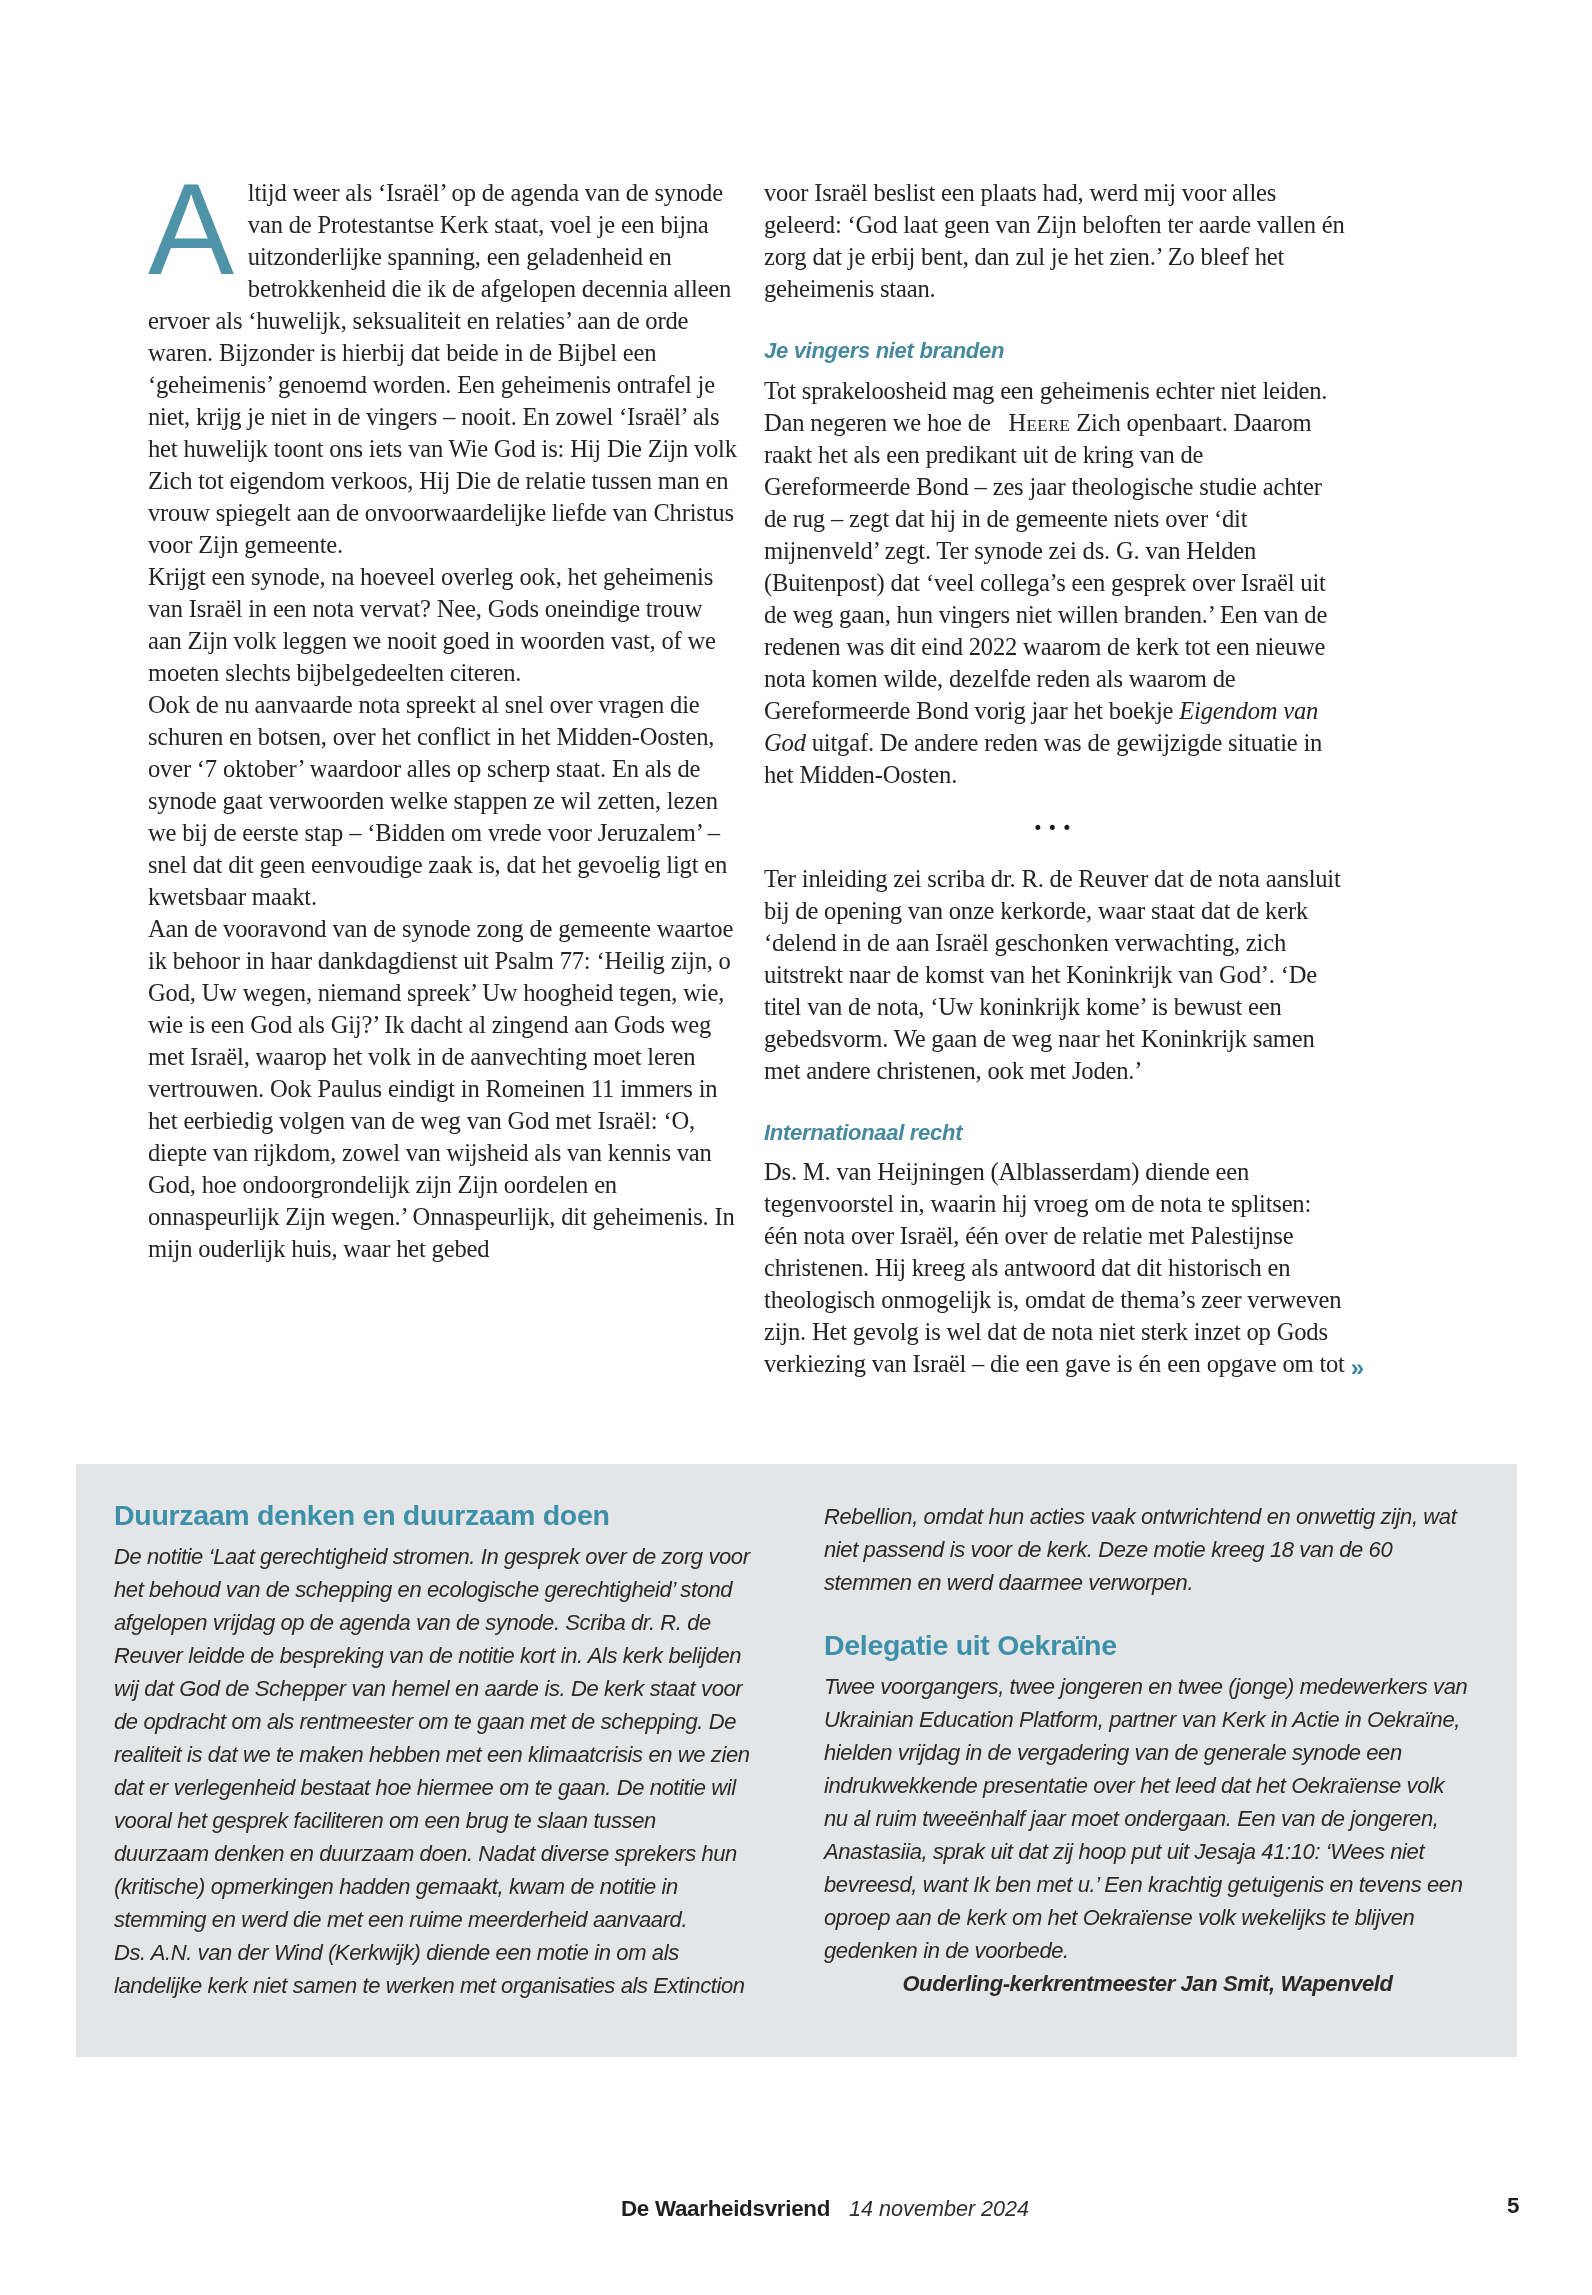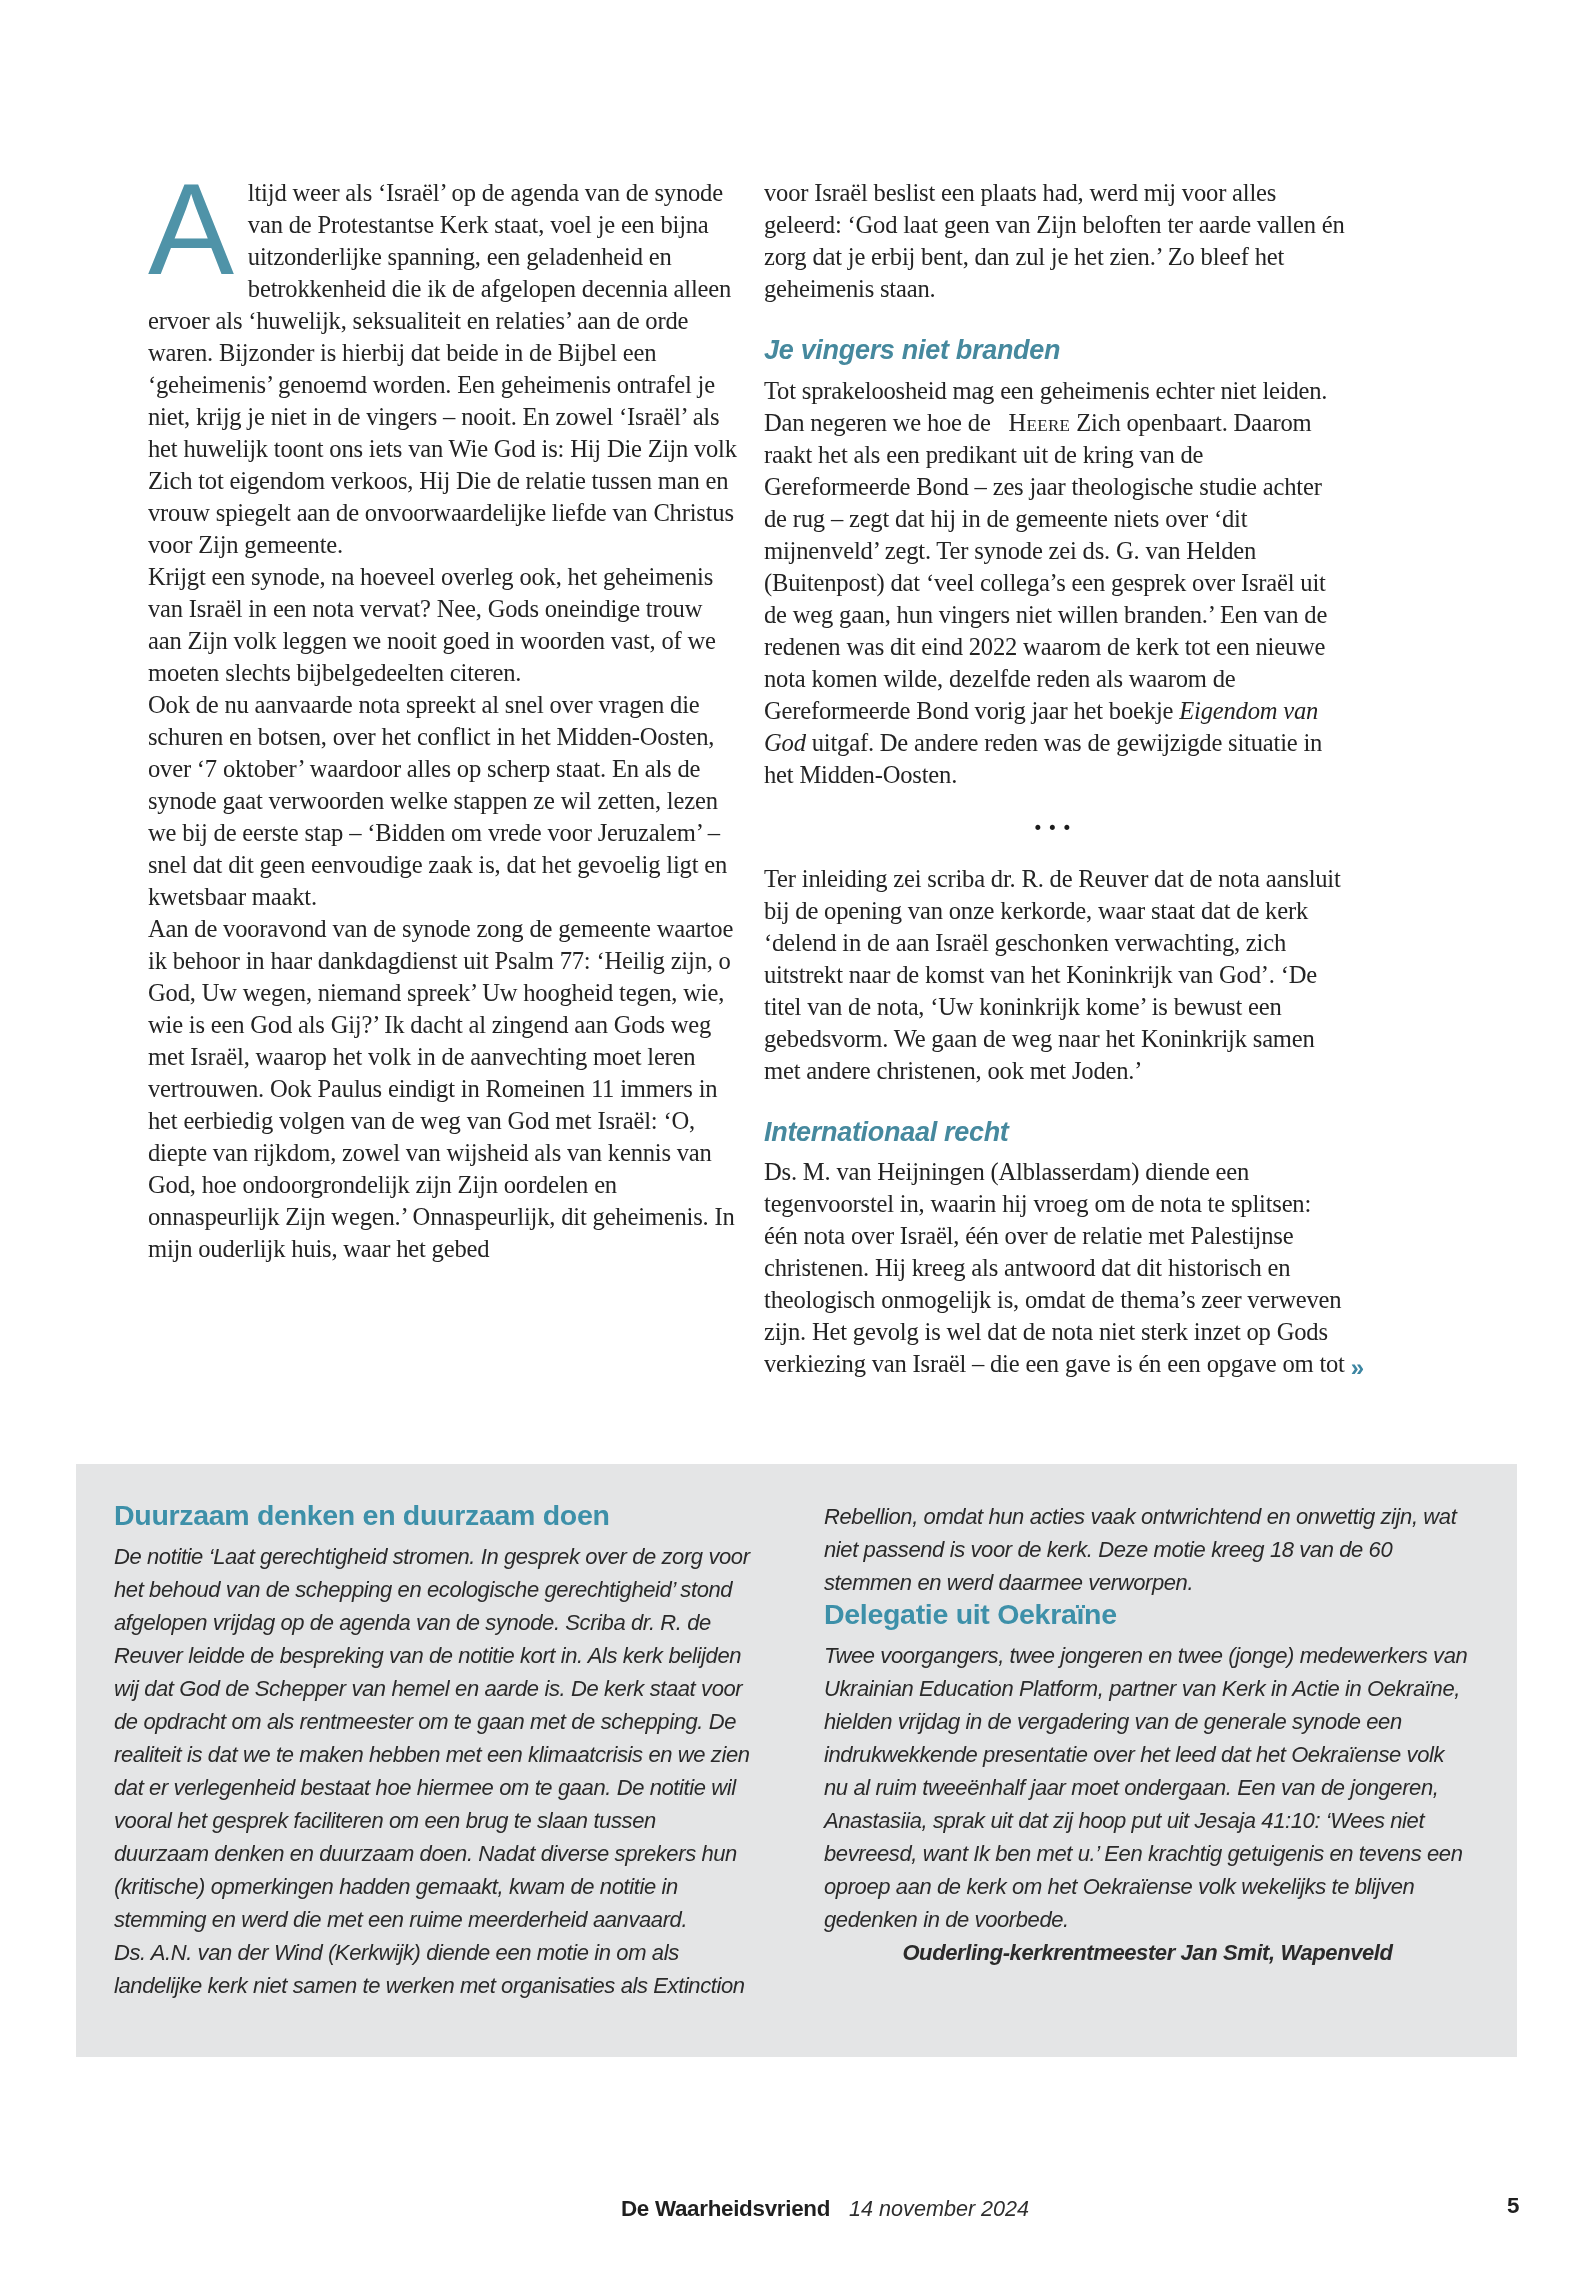--- a/index.html
+++ b/index.html
@@ -10,40 +10,40 @@
   .col{position:absolute;top:177px;font-size:24.6px;line-height:32px;letter-spacing:-0.2px;text-align:left;}
   #col-left{left:148px;width:589px;}
   #col-right{left:764px;width:581px;}
   .col p{margin:0;}
   .col p.rel{position:relative;}
 
   .dropcap{float:left;font-family:"Liberation Sans",sans-serif;font-weight:400;
            font-size:129px;line-height:95px;padding:5.2px 14px 0 0;color:#4f93a8;}
 
   h2.article-h{font-family:"Liberation Sans",sans-serif;font-style:italic;font-weight:700;
-               font-size:27px;line-height:29px;color:#46899e;margin:31px 0 9.5px 0;letter-spacing:-0.3px;}
+               font-size:22px;line-height:29px;color:#46899e;margin:31px 0 9.5px 0;letter-spacing:-0.3px;}
 
   .dots{text-align:center;font-family:"DejaVu Sans",sans-serif;font-size:17.3px;
         letter-spacing:4.3px;color:#1c1c1c;margin:21px 0 19px 0;}
 
   .smallcaps{font-variant:small-caps;letter-spacing:0.3px;margin-left:12px;}
   .ital{font-style:italic;}
 
   .cont{position:absolute;right:-19px;bottom:-3.5px;font-family:"Liberation Sans",sans-serif;
         font-weight:700;font-size:24px;color:#3d86a2;}
 
   
   .graybox{position:absolute;left:76px;top:1464px;width:1441px;height:593px;background:#e4e5e6;
            font-family:"Liberation Sans",sans-serif;color:#2a2a2a;}
   .boxcol{position:absolute;top:36px;font-size:22px;line-height:33px;letter-spacing:-0.4px;}
   #boxcol-left{left:38px;width:640px;}
   #boxcol-right{left:748px;width:647px;}
   .boxcol p{margin:0;font-style:italic;}
   h3.box-h{font-size:28.5px;line-height:31px;font-weight:700;color:#3d90a9;margin:0 0 8.6px 0;letter-spacing:-0.3px;}
-  h3.box-h.second{}
+  h3.box-h.second{margin-top:31px;}
   .byline{font-weight:700;text-align:center;}
 
   
   .footer{position:absolute;left:621px;top:2196px;display:flex;gap:19px;align-items:baseline;
           font-family:"Liberation Sans",sans-serif;}
   .footer .mag{font-weight:700;font-size:22.4px;color:#1f1f1f;letter-spacing:-0.3px;}
   .footer .date{font-style:italic;font-size:21.6px;color:#2e2e2e;}
   .pagenum{position:absolute;left:1507px;top:2193px;font-family:"Liberation Sans",sans-serif;
            font-size:22.4px;font-weight:700;color:#1f1f1f;}
 </style>

